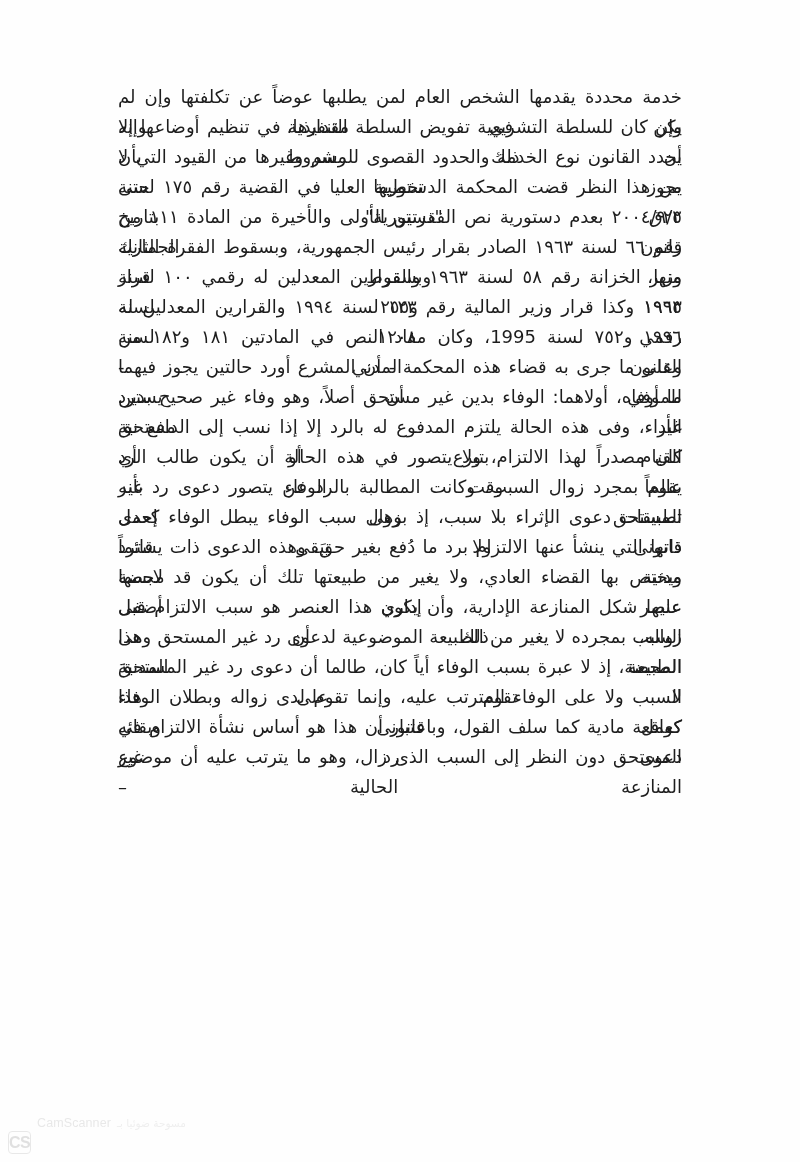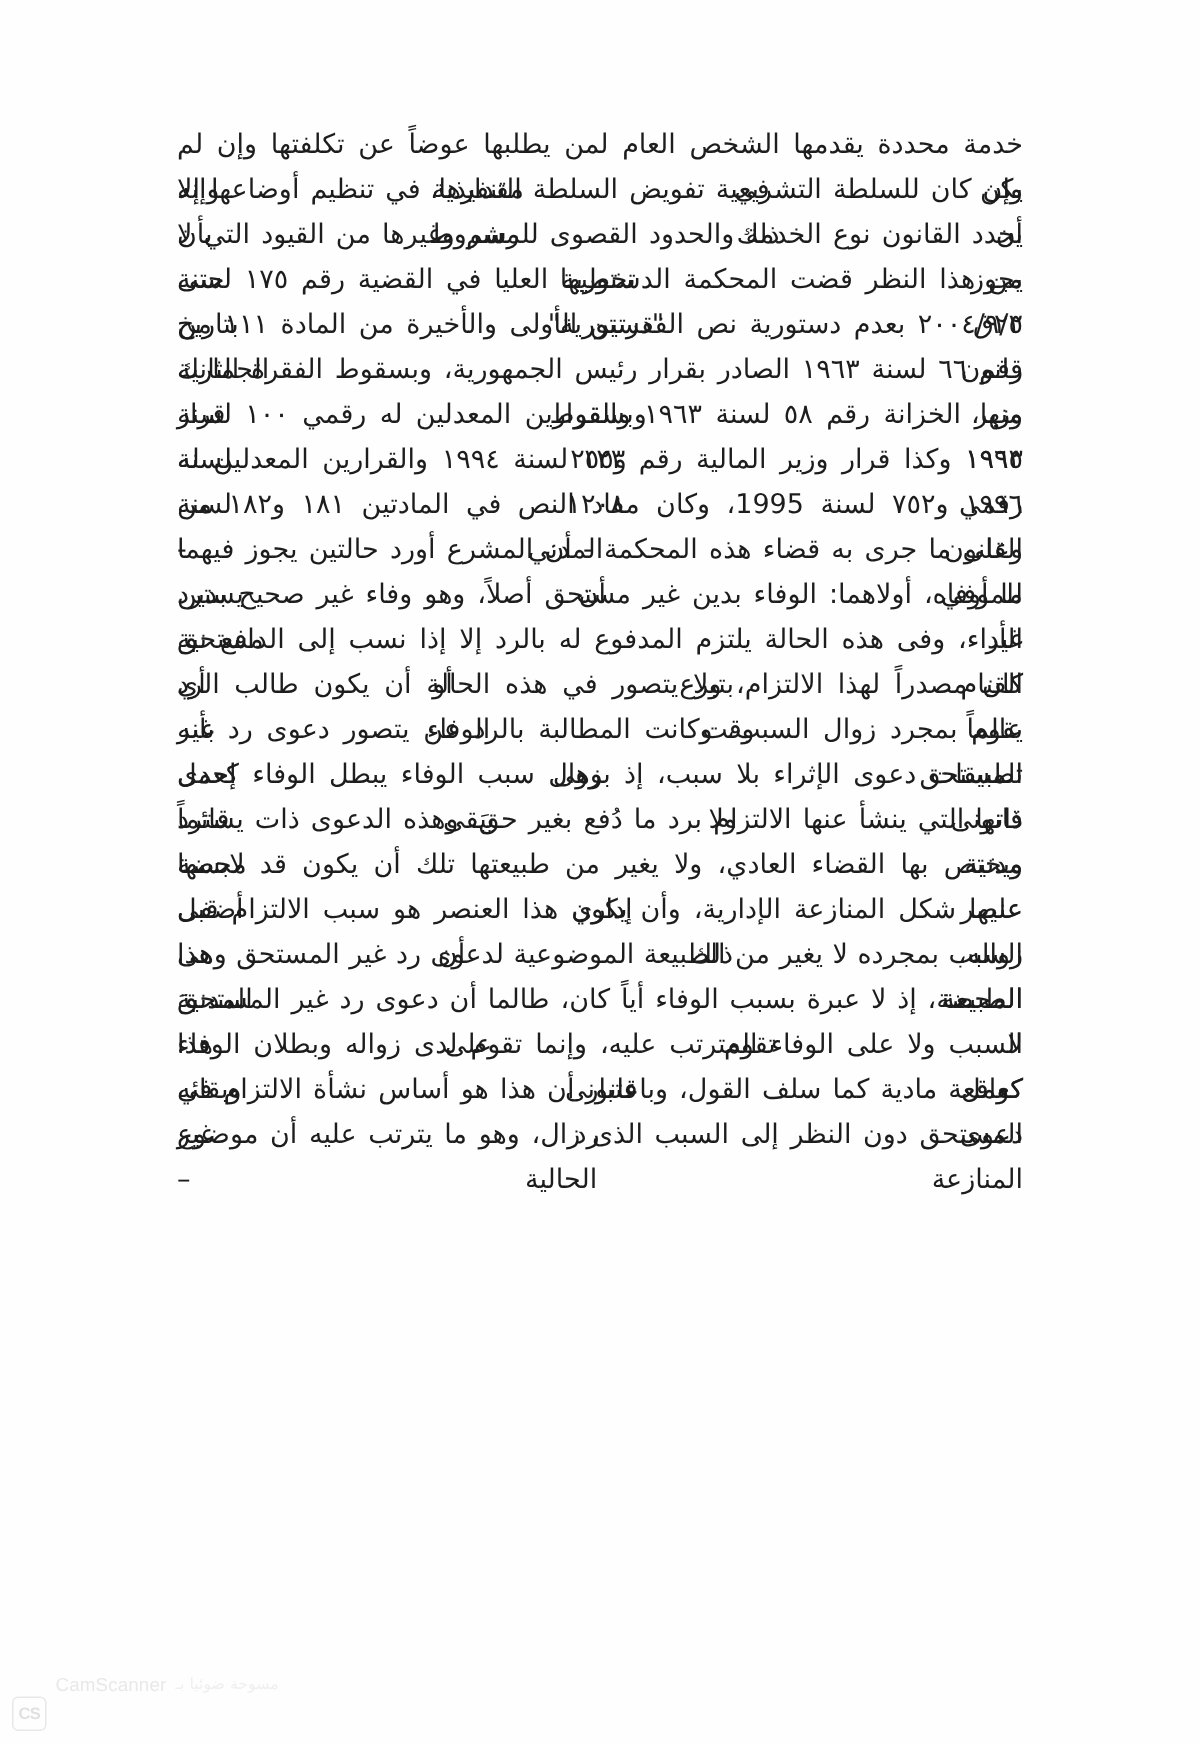--- a/index.html
+++ b/index.html
@@ -73,21 +73,21 @@
   }
   #cs-logo {
     width: 21px;
     height: 21px;
     border: 1.6px solid #b9b9b9;
     border-radius: 4px;
     display: flex;
     align-items: center;
     justify-content: center;
     font-family: "Liberation Sans", sans-serif;
-    font-size: 11px;
+    font-size: 16px;
     font-weight: bold;
     color: #9e9e9e;
     letter-spacing: -0.5px;
     background: #ffffff;
     margin-top: 40px;
   }
   #cs-text {
     font-family: "Liberation Sans", sans-serif;
     font-size: 12.5px;
     color: #b6b6b6;

